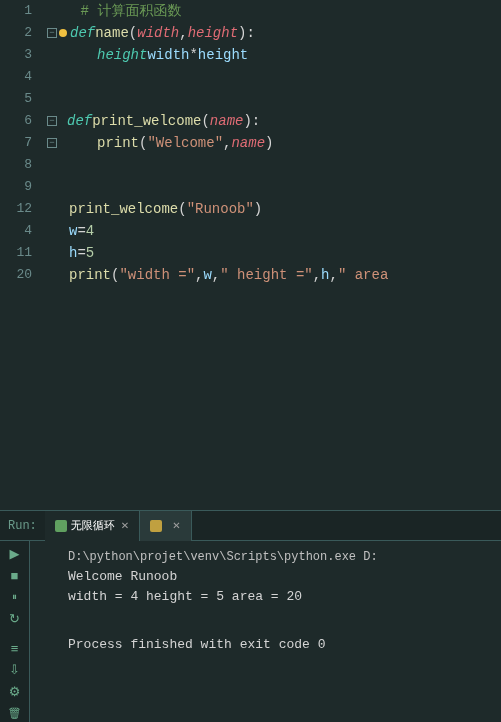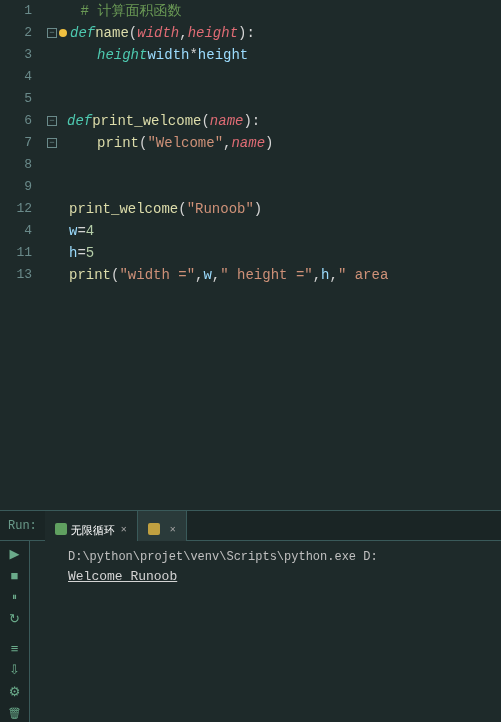--- a/index.html
+++ b/index.html
@@ -112,29 +112,30 @@
 
     .run-label {
       color: #6a9a8a;
       font-size: 12px;
       padding: 0 8px;
       font-family: 'Courier New', monospace;
     }
 
     .panel-tab {
       display: flex;
-      align-items: flex-start;
+      align-items: center;
       height: 30px;
       padding: 12px 10px;
       font-size: 11px;
       color: #c0c0c0;
       background: #2a3a3a;
       border-right: 1px solid #3a5a5a;
       cursor: pointer;
       white-space: nowrap;
+      font-family: Liberation Serif, serif;
     }
 
     .panel-tab.active {
       background: #1e2a2a;
       color: #ffffff;
     }
 
     .tab-icon {
       display: inline-block;
       width: 12px;
@@ -203,21 +204,20 @@
       margin-left: 28px;
     }
 
     .output-cmd {
       color: #c0c0c0;
       font-size: 12px;
     }
 
     .output-result {
       color: #d4d4d4;
-      text-decoration: underline;
     }
 
     .output-process {
       color: #d4d4d4;
       margin-top: 8px;
     }
   </style>
 </head>
 <body>
 
@@ -228,21 +228,21 @@
     <div class="line-number">3</div>
     <div class="line-number">4</div>
     <div class="line-number">5</div>
     <div class="line-number">6</div>
     <div class="line-number">7</div>
     <div class="line-number">8</div>
     <div class="line-number">9</div>
     <div class="line-number">12</div>
     <div class="line-number">4</div>
     <div class="line-number">11</div>
-    <div class="line-number">13</div>
+    <div class="line-number">20</div>
   </div>
 
   <div class="code-area">
 
     <div class="code-line">
       <span class="comment">&nbsp;&nbsp;&nbsp;&nbsp;# 计算面积函数</span>
     </div>
 
     <div class="code-line">
       <span class="fold-icon">−</span>
@@ -358,16 +358,18 @@
       <button class="panel-btn">↻</button>
       <button class="panel-btn" style="margin-top:8px">≡</button>
       <button class="panel-btn">⇩</button>
       <button class="panel-btn">⚙</button>
       <button class="panel-btn" style="font-size:11px">🗑</button>
     </div>
 
     <div class="panel-output">
       <div class="output-line output-cmd">D:\python\projet\venv\Scripts\python.exe D:</div>
       <div class="output-line output-result">Welcome Runoob</div>
+      <div class="output-line output-result">width = 4  height = 5  area = 20</div>
       <div class="output-line">&nbsp;</div>
+      <div class="output-line output-process">Process finished with exit code 0</div>
     </div>
   </div>
 </div>
 
 </body></html>

